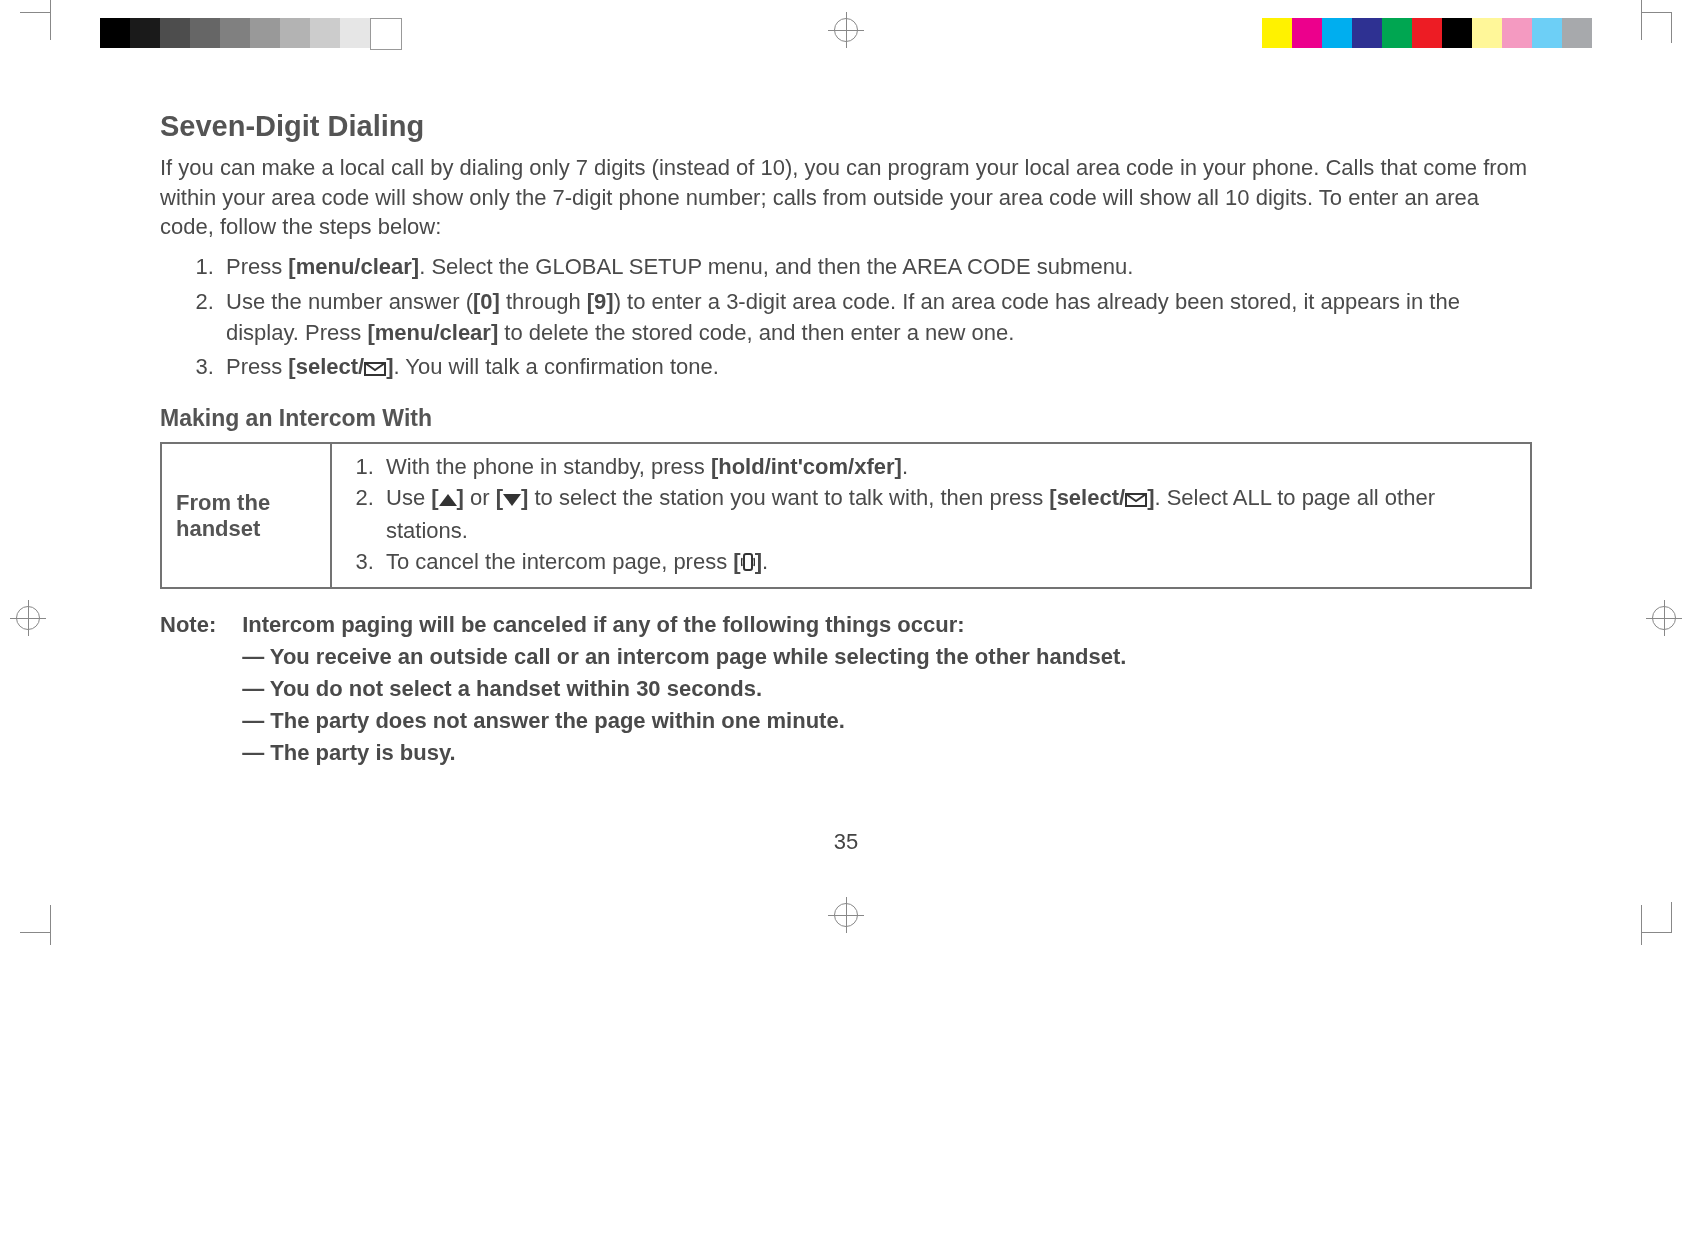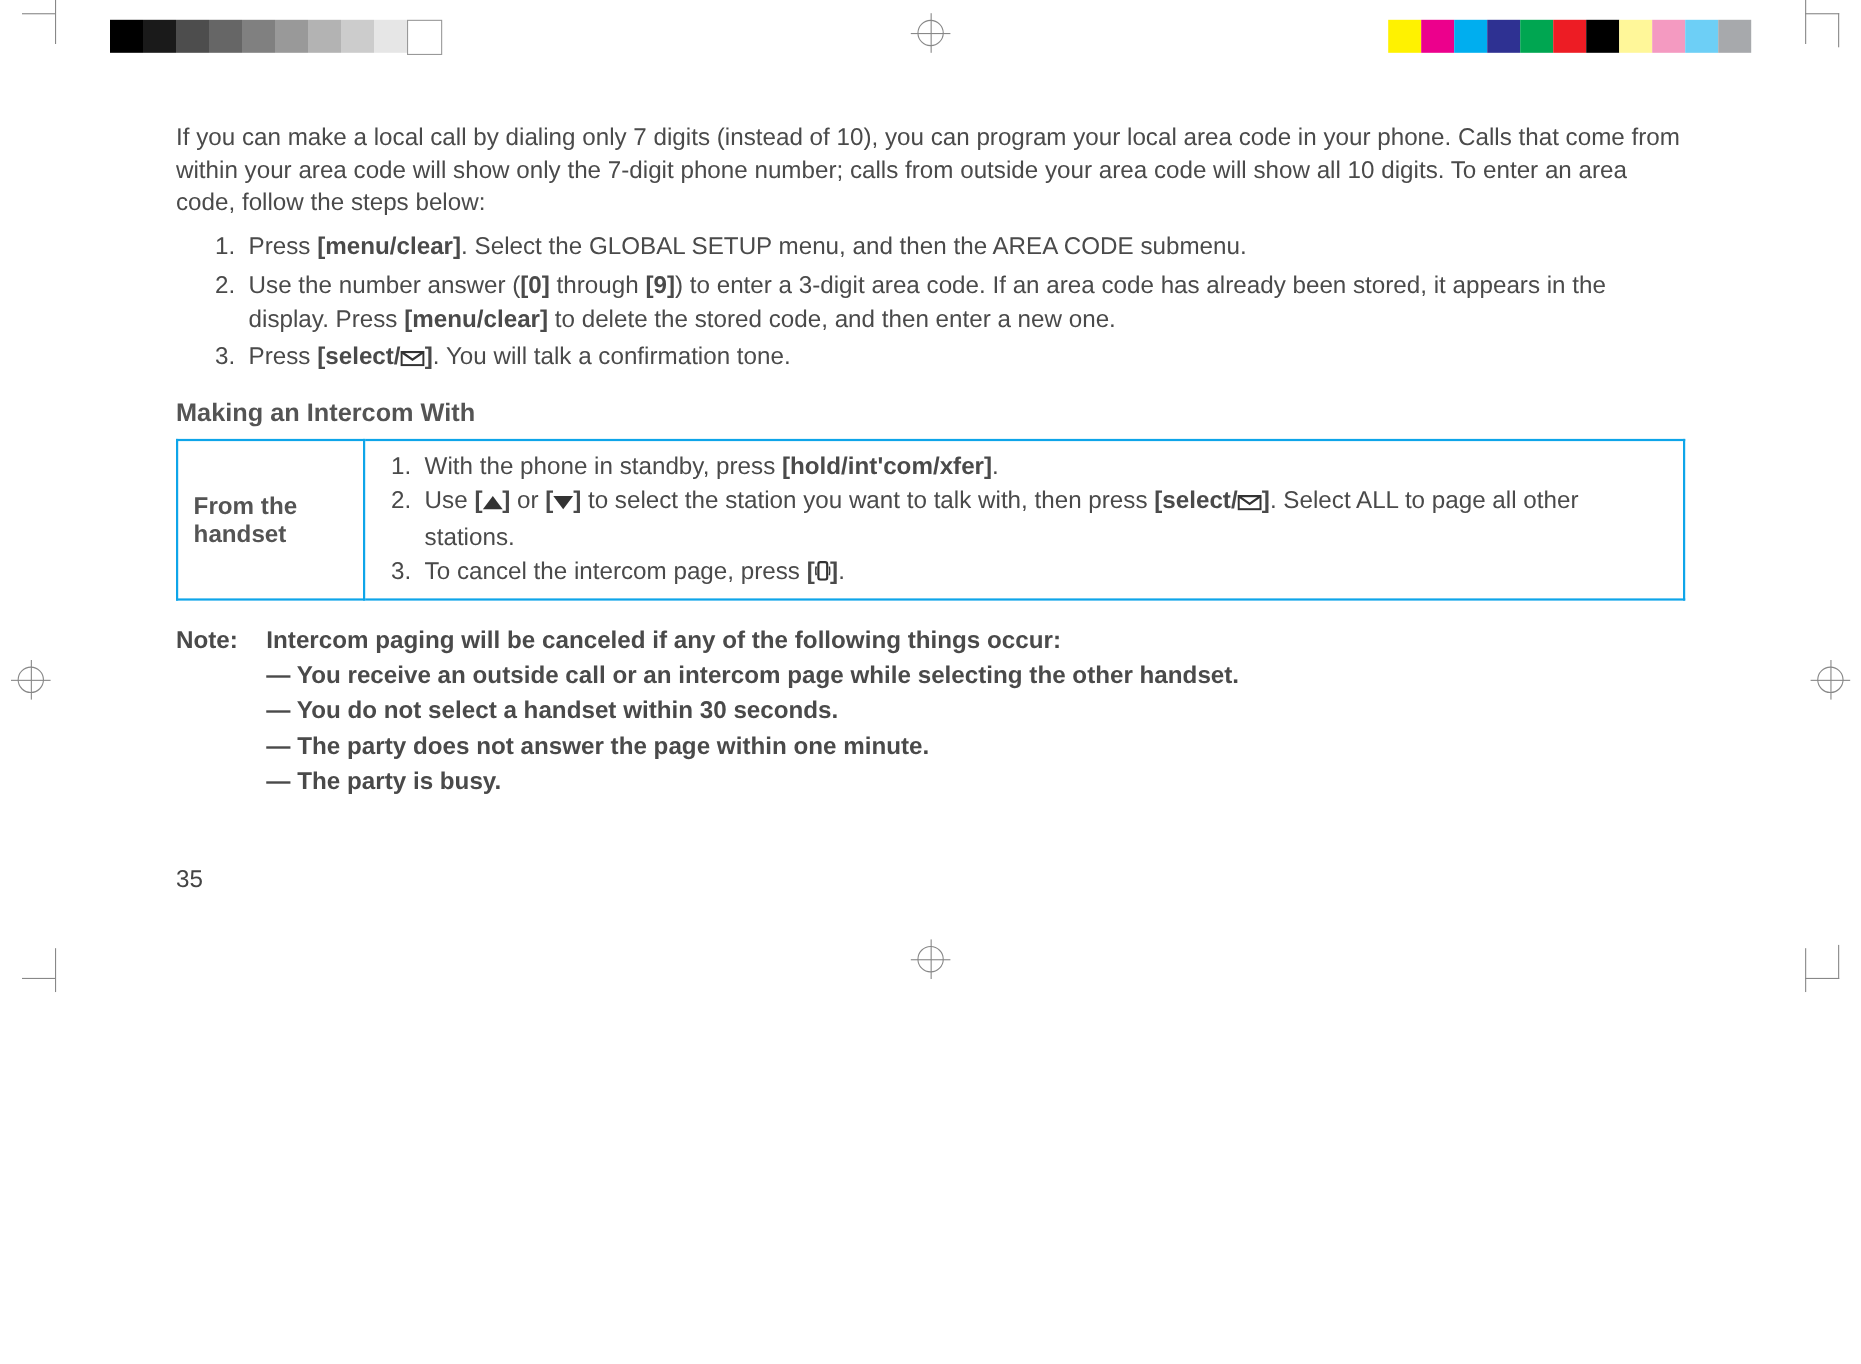--- a/index.html
+++ b/index.html
@@ -103,21 +103,21 @@
     margin-bottom: 4px;
     padding-left: 6px;
   }
   .bold { font-weight: bold; }
   table.instr {
     border-collapse: collapse;
     width: 100%;
     margin: 8px 0 20px 0;
   }
   table.instr td {
-    border: 2px solid #0ea5e9;
+    border: 2px solid #737373;
     padding: 8px 14px;
     vertical-align: middle;
     font-size: 22px;
     color: #4a4a4a;
   }
   table.instr td.left-col {
     width: 140px;
     font-weight: bold;
     color: #545454;
   }
@@ -142,21 +142,21 @@
   }
   .note-body {
     display: inline-block;
     vertical-align: top;
     width: calc(100% - 90px);
   }
   .note-body .dash-item::before {
     content: "— ";
   }
   .page-num {
-    text-align: left;
+    text-align: center;
     font-size: 22px;
     color: #444;
     margin-top: 60px;
   }
   .triangle-up, .triangle-down {
     display: inline-block;
     width: 0;
     height: 0;
     vertical-align: -1px;
   }
@@ -215,20 +215,21 @@
 
 <div class="reg-mark left">
     <div class="circle"></div>
   </div>
 <div class="reg-mark right">
     <div class="circle"></div>
   </div>
 
 <div class="page">
 
+  <h2 class="section-title">Seven-Digit Dialing</h2>
   <p class="body">If you can make a local call by dialing only 7 digits (instead of 10), you can program your local area code in your phone. Calls that come from within your area code will show only the 7-digit phone number; calls from outside your area code will show all 10 digits. To enter an area code, follow the steps below:</p>
   <ol class="steps">
     <li>
       <span>Press </span><span class="bold">[menu/clear]</span><span>. Select the GLOBAL SETUP menu, and then the AREA CODE submenu.</span>
     </li>
     <li>
       <span>Use the number answer (</span><span class="bold">[0]</span><span> through </span><span class="bold">[9]</span><span>) to enter a 3-digit area code. If an area code has already been stored, it appears in the display. Press </span><span class="bold">[menu/clear]</span><span>  to delete the stored code, and then enter a new one.</span>
     </li>
     <li>
       <span>Press </span><span class="bold">[select/</span><span class="bold env-icon"><svg width="22" height="14">

